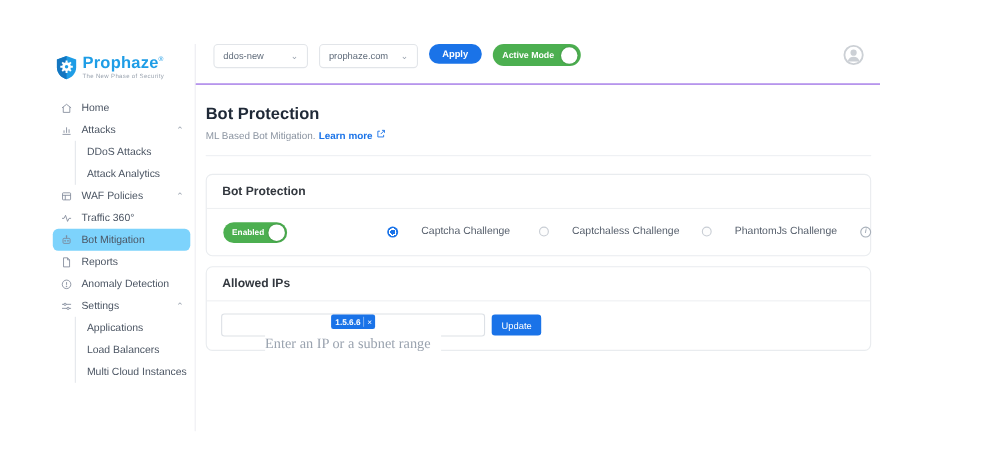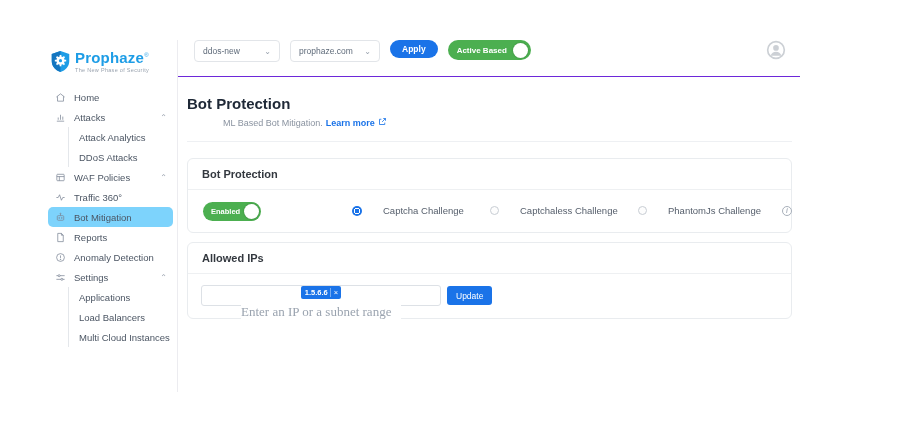--- a/index.html
+++ b/index.html
@@ -42,21 +42,21 @@
   .pill-toggle .pt-knob { width:15px; height:15px; background:#fff; border-radius:50%;
     margin-left:6px; box-shadow:0 0 2px rgba(0,0,0,.25); }
   .avatar { margin-left:auto; width:20px; height:20px; cursor:pointer; }
 
   .content { flex:1; padding:14px 8px 0 9px; background:#fff; }
   .breadcrumb { font-size:8.5px; color:#8a93a0; }
   .breadcrumb .bc-home { cursor:pointer; }
   .bc-sep { margin:0 3px; }
   .bc-current { color:#6b7480; }
   .page-title { font-size:15px; font-weight:bold; color:#1f2937; margin-top:4px; }
-  .page-sub { font-size:9px; color:#8a93a0; margin-top:5px; display:flex; align-items:center; gap:3px;margin-left:36px; }
+  .page-sub { font-size:9px; color:#8a93a0; margin-top:5px; display:flex; align-items:center; gap:3px; }
   .learn-more { color:#1a73e8; font-weight:bold; cursor:pointer; }
   .divider { height:1px; background:#eef0f3; margin:13px 0 0 0; }
 
   .card { border:1px solid #e9ecef; border-radius:6px; background:#fff; margin-top:16px; }
   .card + .card { margin-top:9px; }
   .card-head { padding:9px 14px; border-bottom:1px solid #eef0f2; font-size:11px;
     font-weight:bold; color:#33383f; }
   .card-body { position:relative; height:42px; }
 
   .toggle-sm { position:absolute; left:15px; top:12px; height:19px; background:#4caf50;
@@ -134,24 +134,24 @@
         <span class="si-icon">
           <svg width="11" height="11" viewBox="0 0 24 24" fill="none" stroke="#7a8394" stroke-width="1.6">
               <path d="M4 20 H20 M7 17 V12 M12 17 V6 M17 17 V10"></path>
             </svg>
         </span>
         <span class="si-label">Attacks</span>
         <span class="chev">⌃</span>
       </div>
       <div class="sub-group">
         <div class="side-sub">
+          <span class="si-label">DDoS Attacks</span>
+        </div>
+        <div class="side-sub">
           <span class="si-label">Attack Analytics</span>
-        </div>
-        <div class="side-sub">
-          <span class="si-label">DDoS Attacks</span>
         </div>
       </div>
 
       <div class="side-item">
         <span class="si-icon">
           <svg width="11" height="11" viewBox="0 0 24 24" fill="none" stroke="#7a8394" stroke-width="1.6">
               <rect x="4" y="5" width="16" height="14" rx="1.5"></rect>
               <path d="M4 10 H20 M9.5 10 V19"></path>
             </svg>
         </span>
@@ -233,21 +233,21 @@
       <div class="dropdown dd-site">
         <span>ddos-new</span>
         <span class="dd-chev">⌄</span>
       </div>
       <div class="dropdown dd-domain">
         <span>prophaze.com</span>
         <span class="dd-chev">⌄</span>
       </div>
       <button class="btn-apply">Apply</button>
       <div class="pill-toggle">
-        <span class="pt-label">Active Based</span>
+        <span class="pt-label">Active Mode</span>
         <span class="pt-knob"></span>
       </div>
       <span class="avatar">
         <svg width="20" height="20" viewBox="0 0 24 24">
           <circle cx="12" cy="12" r="10" fill="none" stroke="#ccd0d5" stroke-width="2"></circle>
           <circle cx="12" cy="9.5" r="3.4" fill="#ccd0d5"></circle>
           <path d="M5.5 19 C6.5 15.5 9 14 12 14 C15 14 17.5 15.5 18.5 19" fill="#ccd0d5"></path>
         </svg>
       </span>
     </div>

